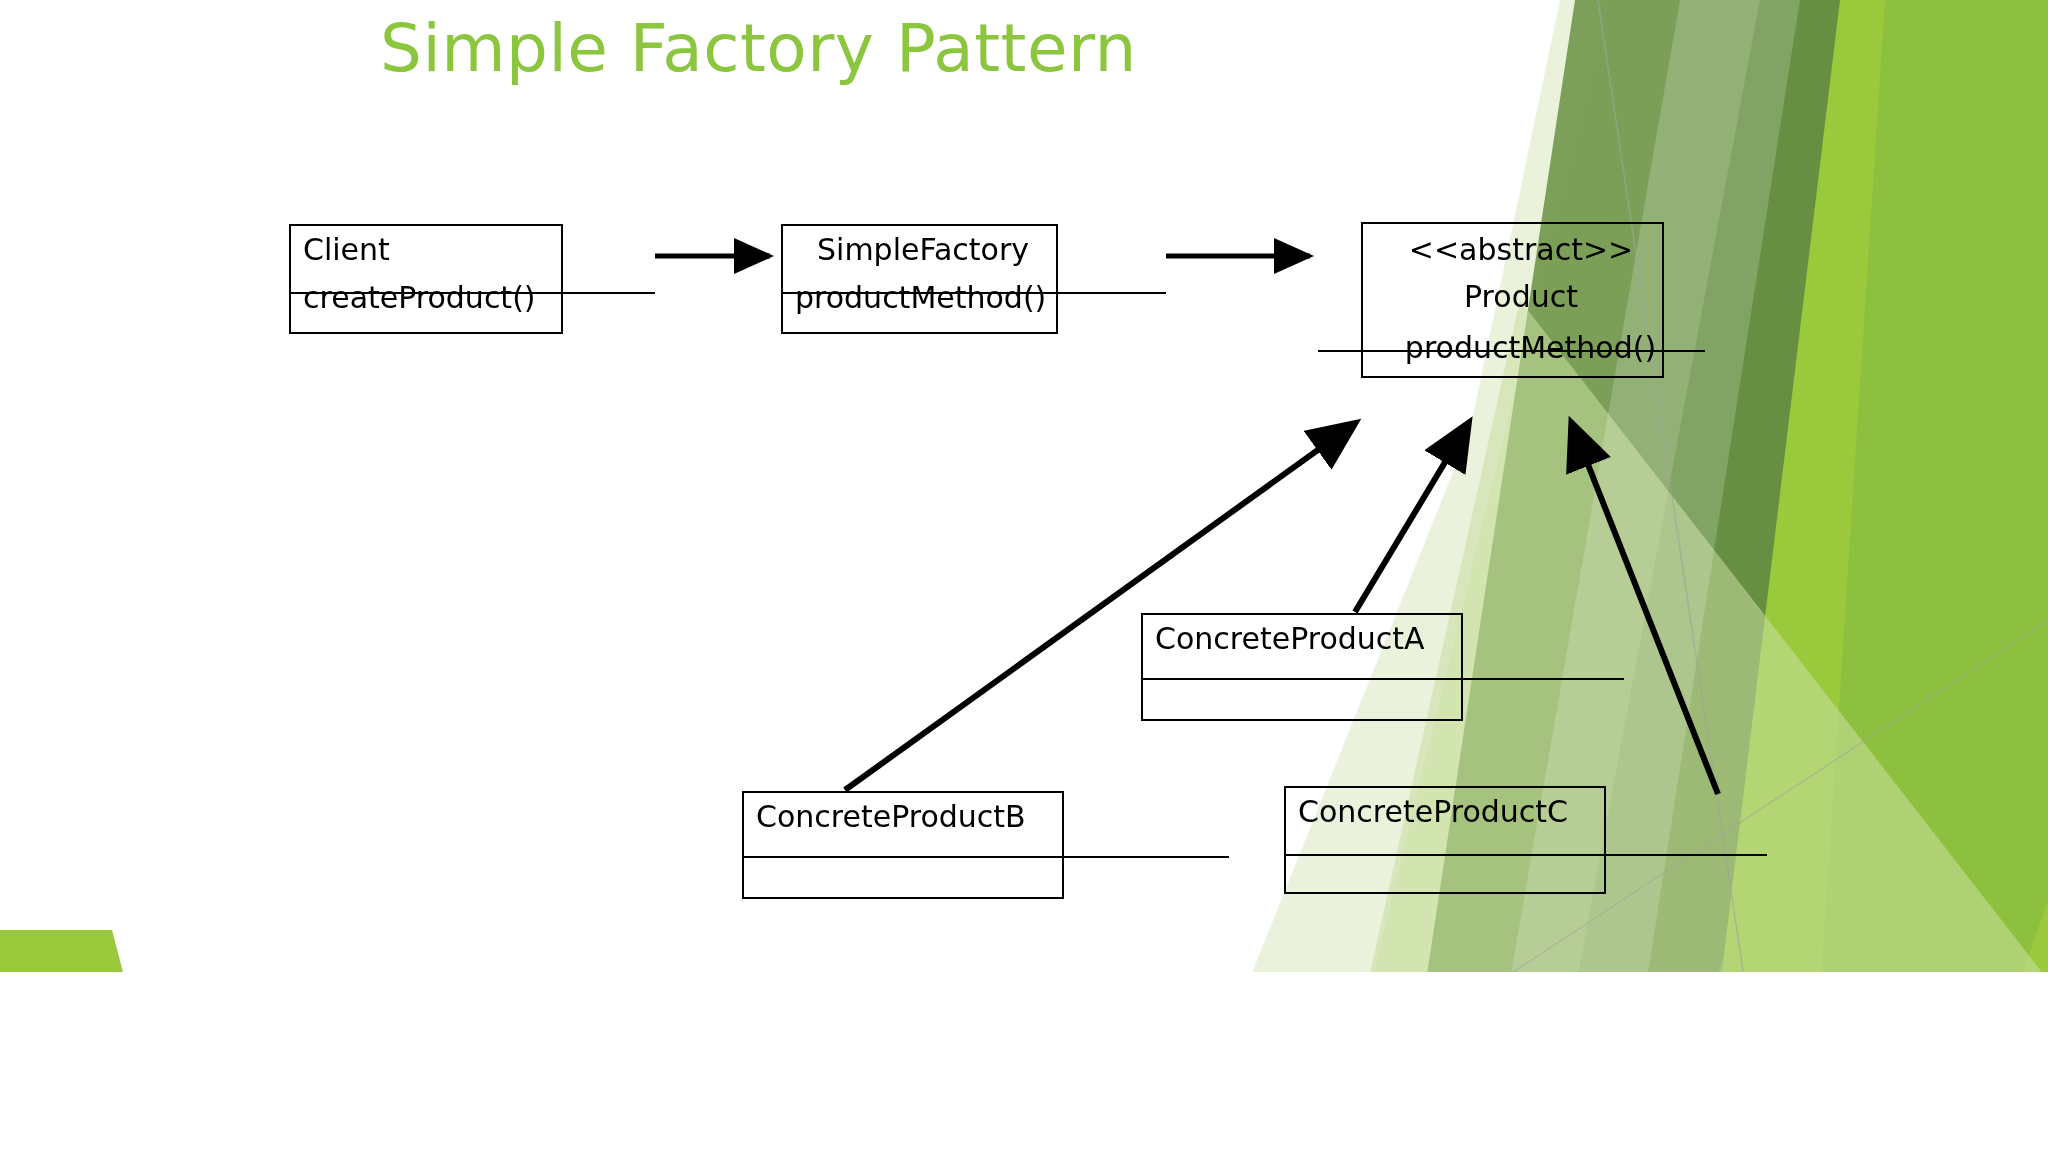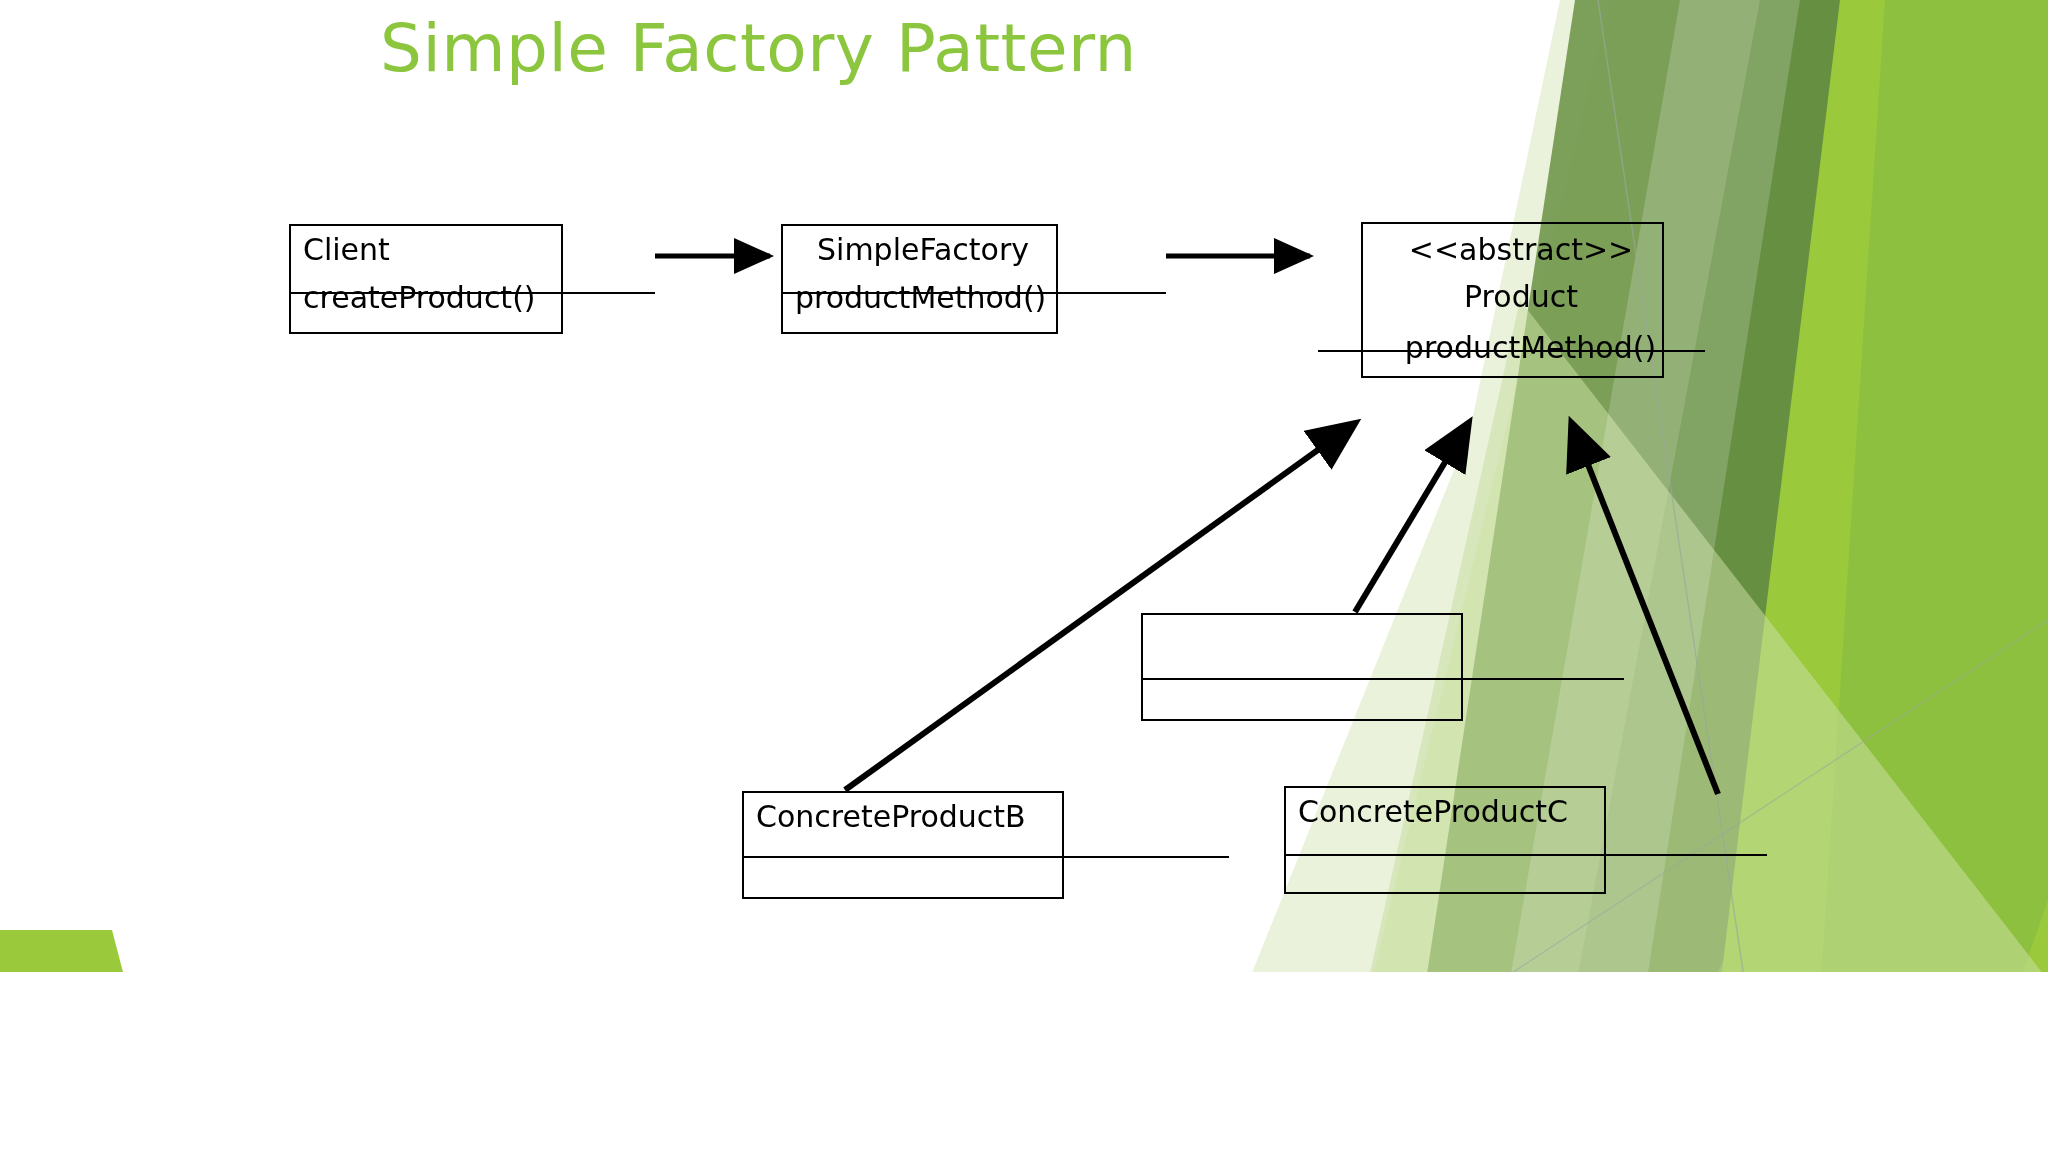--- a/index.html
+++ b/index.html
@@ -131,20 +131,21 @@
 
   <div class="uml-box" style="left:1361px; top:222px; width:303px; height:156px;">
   </div>
   <div class="uml-title center" style="left:1361px; top:234px; width:303px;">&lt;&lt;abstract&gt;&gt;</div>
   <div class="uml-title center" style="left:1361px; top:281px; width:303px;">Product</div>
   <div class="divider" style="left:1318px; top:350px; width:387px;"></div>
   <div class="uml-method center" style="left:1361px; top:332px; width:303px; text-align:center; padding-left:0;margin-left:18px;">productMethod()</div>
 
   <div class="uml-box" style="left:1141px; top:613px; width:322px; height:108px;">
   </div>
+  <div class="uml-title" style="left:1141px; top:623px; width:360px;">ConcreteProductA</div>
   <div class="divider" style="left:1141px; top:678px; width:483px;"></div>
 
   <div class="uml-box" style="left:742px; top:791px; width:322px; height:108px;">
   </div>
   <div class="uml-title" style="left:742px; top:801px; width:360px;">ConcreteProductB</div>
   <div class="divider" style="left:742px; top:856px; width:487px;"></div>
 
   <div class="uml-box" style="left:1284px; top:786px; width:322px; height:108px;">
   </div>
   <div class="uml-title" style="left:1284px; top:796px; width:360px;">ConcreteProductC</div>

